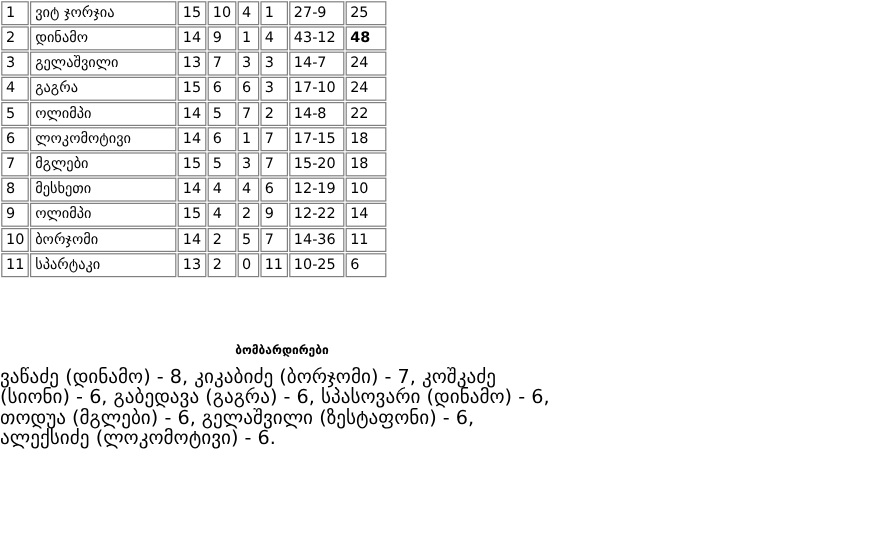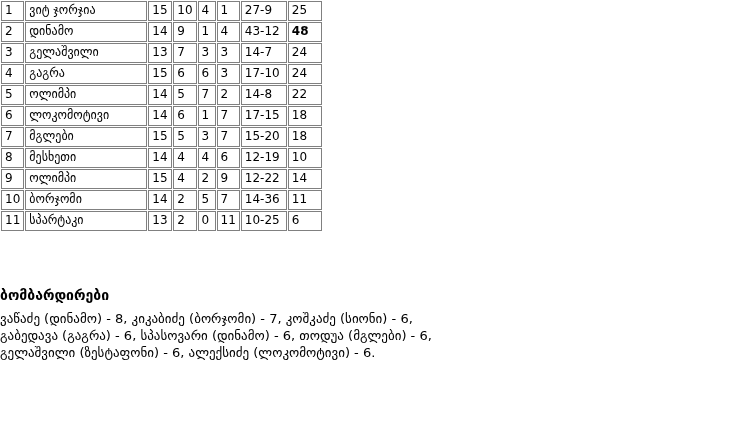--- a/index.html
+++ b/index.html
@@ -53,26 +53,27 @@
   td.bold { font-weight: bold; }
 
   .scorers {
     position: absolute;
     left: 0px;
     top: 287px;
     width: 470px;
   }
   .scorers-title {
     font-weight: bold;
-    font-size: 14px;
+    font-size: 10px;
     margin: 0 0 7px 0;
     font-family: "DejaVu Sans", sans-serif;
+    text-align: center;
   }
   .scorers-body {
-    font-size: 13px;
+    font-size: 16px;
     line-height: 17px;
     font-family: "DejaVu Sans", sans-serif;
   }
 </style>
 </head>
 <body>
 
 <div class="page">
 
   <table class="standings">

